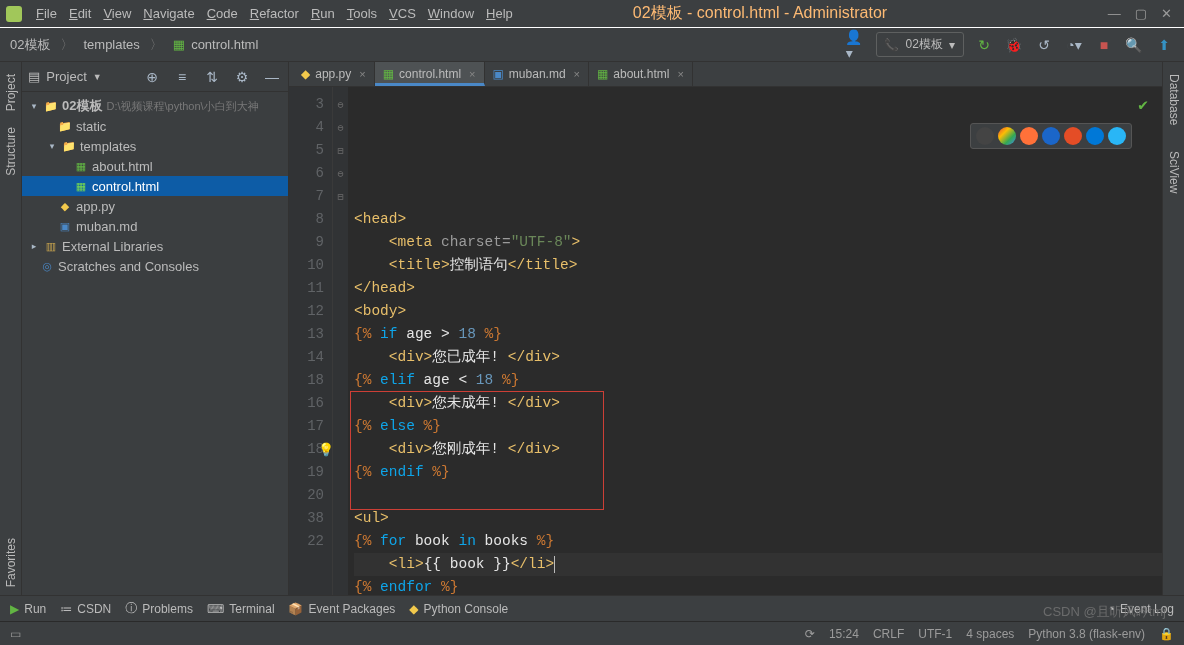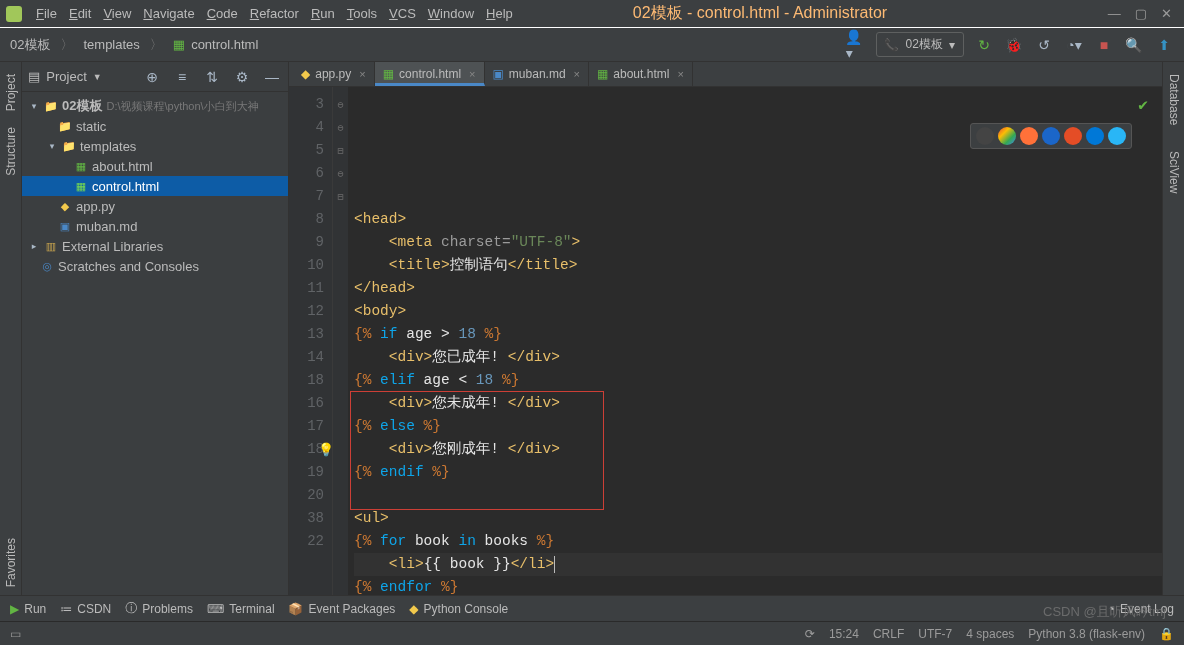--- a/index.html
+++ b/index.html
@@ -317,20 +317,20 @@
         <span>Event Log</span>
       </span>
   </div>
 
   <div class="statusbar">
     <span>▭</span>
     <div class="st-right">
       <span>⟳</span>
       <span>15:24</span>
       <span>CRLF</span>
-      <span>UTF-7</span>
+      <span>UTF-1</span>
       <span>4 spaces</span>
       <span>Python 3.8 (flask-env)</span>
       <span>🔒</span>
     </div>
     <div class="watermark">CSDN @且听风吟tmj</div>
   </div>
 </div>
 
 </body></html>

